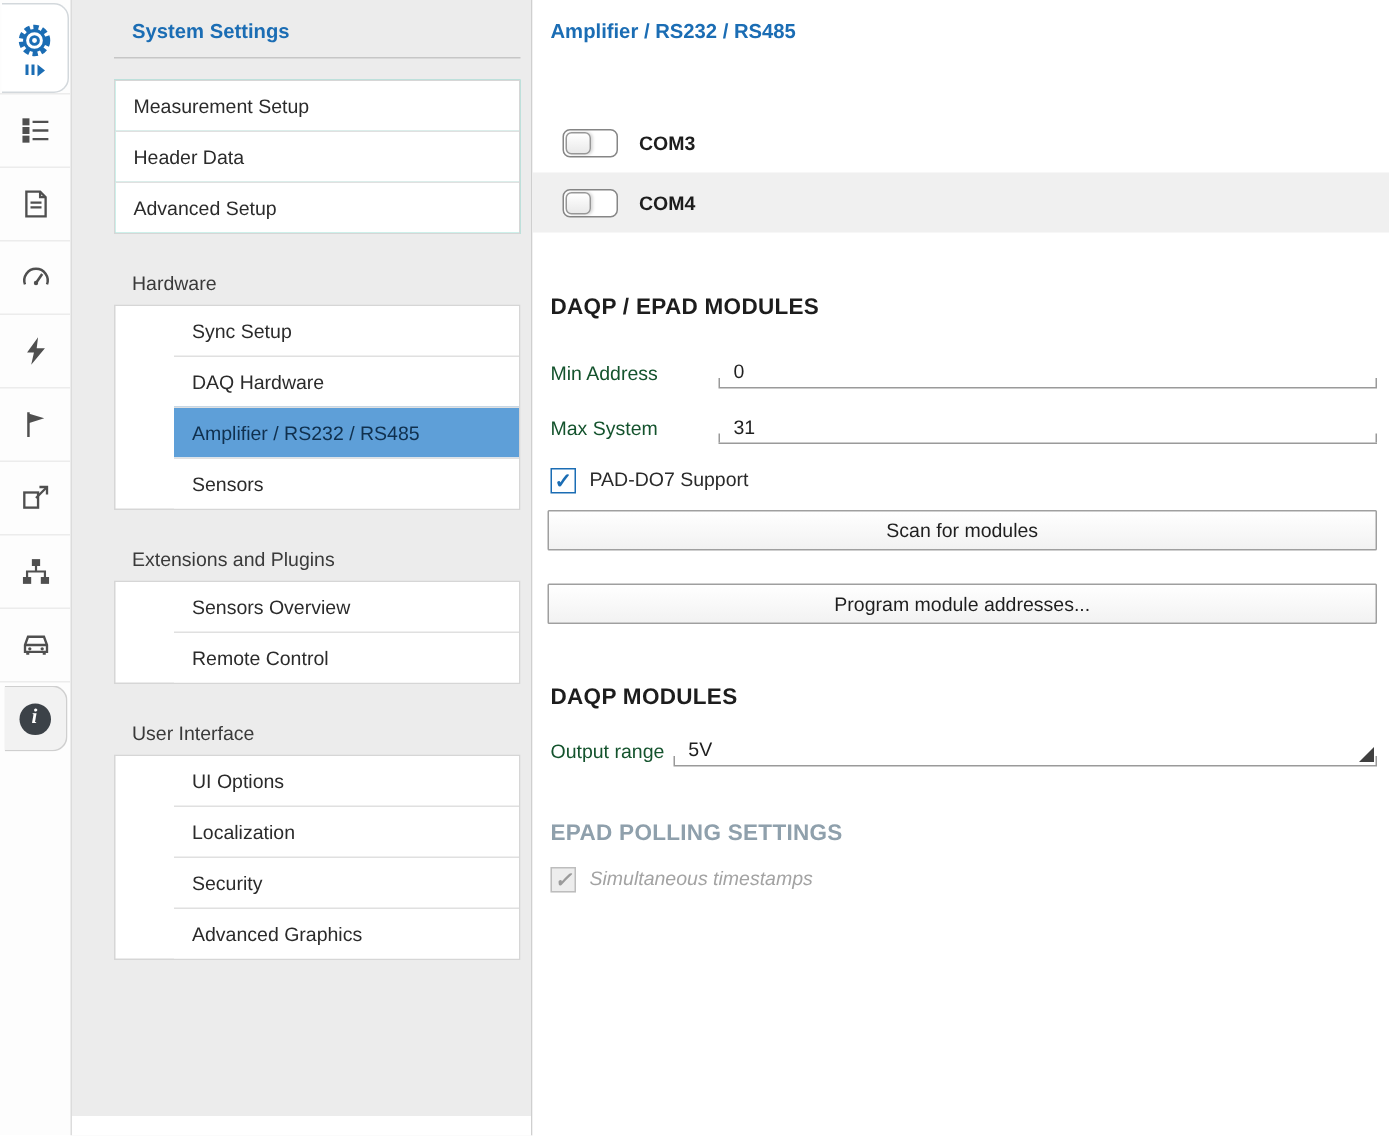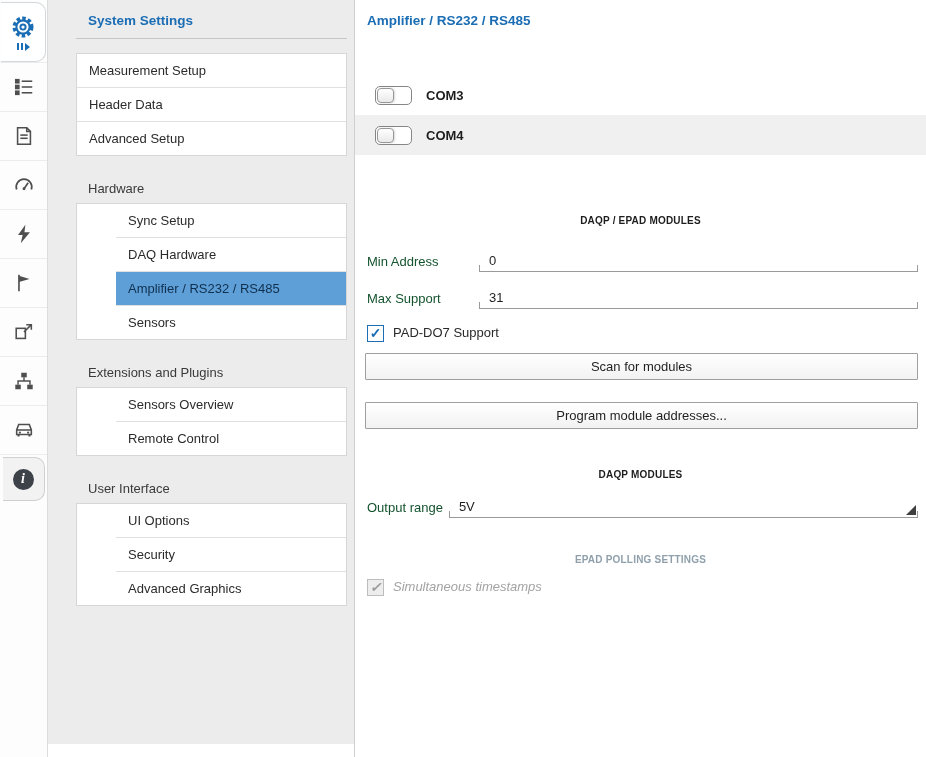--- a/index.html
+++ b/index.html
@@ -36,21 +36,21 @@
   
   .main{flex:1;background:#fff;position:relative;}
   .main-title{padding:13px 0 0 12px;color:#1b6db4;font-weight:bold;font-size:13.5px;}
   .com-rows{margin-top:47px;}
   .com-row{height:40px;display:flex;align-items:center;padding-left:20px;}
   .com-row.alt{background:#f0f0f0;}
   .toggle{position:relative;width:37px;height:19px;border:1px solid #868686;border-radius:5px;background:#fff;display:inline-block;cursor:pointer;box-sizing:border-box;}
   .toggle .knob{position:absolute;left:1px;top:1px;width:17px;height:15px;border-radius:4px;background:linear-gradient(#ffffff,#e9e9e9);border:1px solid #979797;box-sizing:border-box;box-shadow:1px 0 2px rgba(0,0,0,0.15);}
   .com-label{font-weight:bold;margin-left:14px;color:#1d1d1d;}
 
-  .section-header{margin:60px 12px 0;font-weight:bold;font-size:10px;letter-spacing:.2px;color:#1d1d1d;text-align:center;}
+  .section-header{margin:41px 12px 0;font-weight:bold;font-size:15px;letter-spacing:.2px;color:#1d1d1d;}
   .section-header.s2{margin-top:40px;}
   .section-header.s3{margin-top:36px;color:#8fa0ac;}
 
   .form-row{display:flex;align-items:flex-end;margin:24px 8px 0 12px;height:22px;}
   .form-row.r2{margin-top:15px;}
   .form-row.output{margin-top:16px;}
   .form-label{width:112px;color:#14532d;padding-bottom:3px;flex:none;}
   .form-row.output .form-label{width:auto;margin-right:6px;}
   .underline-input{position:relative;flex:1;border-bottom:1px solid #9a9a9a;padding:0 0 3px 10px;color:#1f1f1f;cursor:text;}
   .underline-input::before,.underline-input::after{content:"";position:absolute;bottom:0;width:1px;height:6px;background:#9a9a9a;}
@@ -211,20 +211,21 @@
         <div class="items">
           <div class="sb-item">Sensors Overview</div>
           <div class="sb-item">Remote Control</div>
         </div>
       </div>
 
       <div class="group headed">
         <div class="group-header">User Interface</div>
         <div class="items">
           <div class="sb-item">UI Options</div>
+          <div class="sb-item">Localization</div>
           <div class="sb-item">Security</div>
           <div class="sb-item">Advanced Graphics</div>
         </div>
       </div>
     </div>
     <div class="sidebar-bottom"></div>
   </aside>
 
   <main class="main">
     <div class="main-title">Amplifier / RS232 / RS485</div>
@@ -247,21 +248,21 @@
     <div class="section-header">DAQP / EPAD MODULES</div>
 
     <div class="form-row">
       <span class="form-label">Min Address</span>
       <span class="underline-input">
         <span class="input-value">0</span>
       </span>
     </div>
 
     <div class="form-row r2">
-      <span class="form-label">Max Support</span>
+      <span class="form-label">Max System</span>
       <span class="underline-input">
         <span class="input-value">31</span>
       </span>
     </div>
 
     <div class="check-row">
       <span class="checkbox checked"></span>
       <span class="check-label">PAD-DO7 Support</span>
     </div>
 

